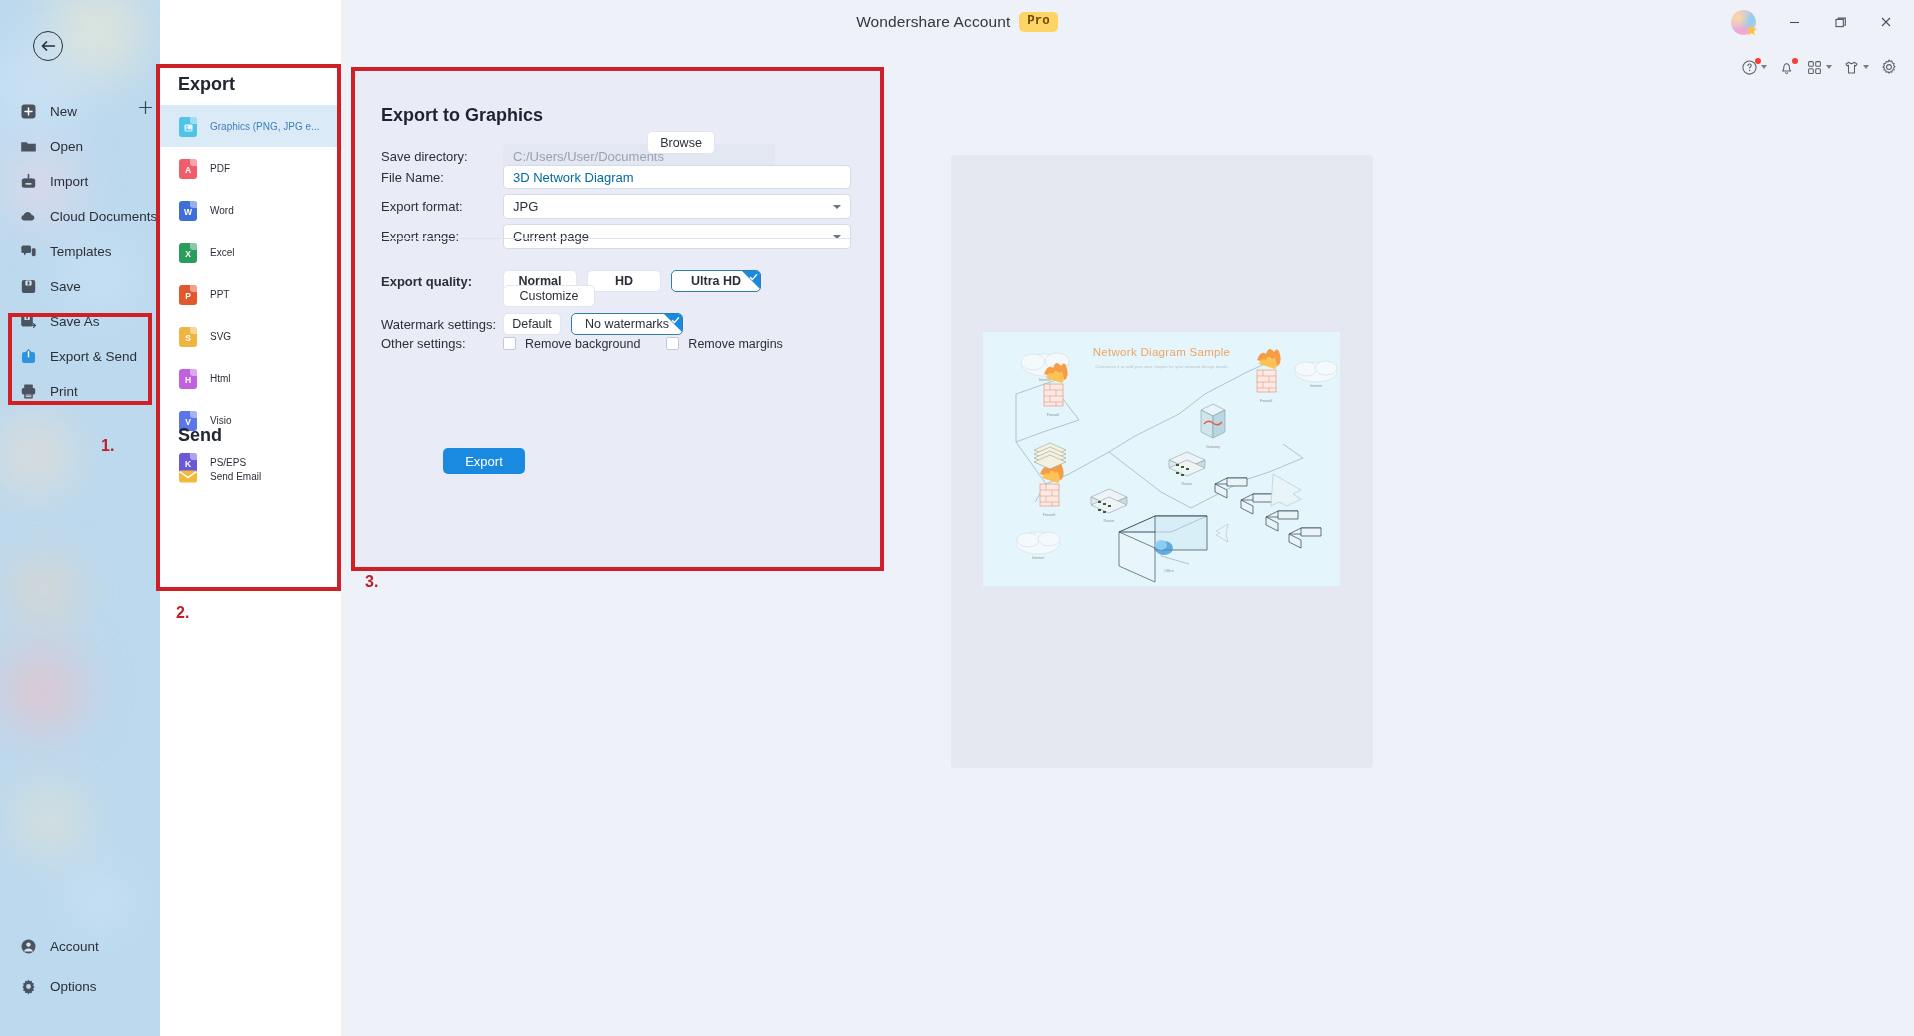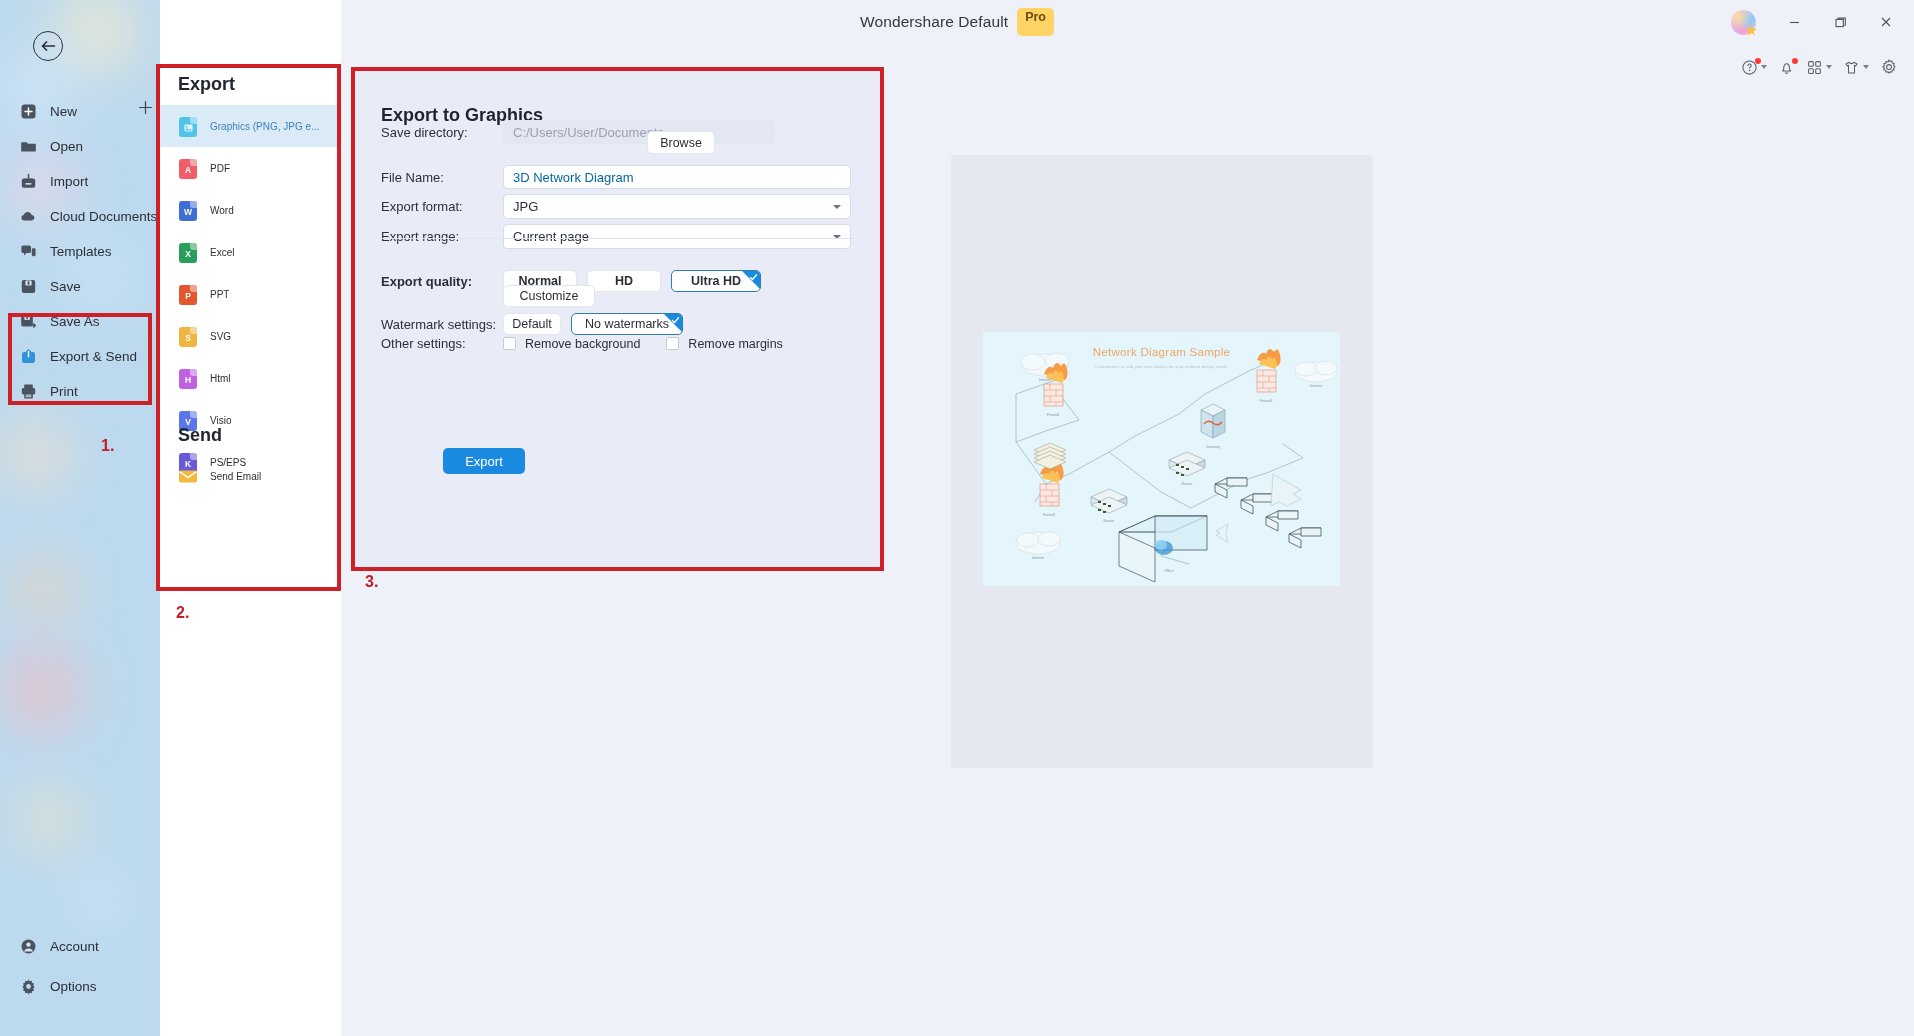--- a/index.html
+++ b/index.html
@@ -11,21 +11,21 @@
     -webkit-font-smoothing: antialiased;
   }
   .app { position:relative; width:1914px; height:1036px; background:#eef1f8; }
 
   
   .topbar { position:absolute; left:0; top:0; width:1914px; height:44px; background:#eef1f8; }
   .titleblock { position:absolute; left:0; top:0; width:1914px; height:44px;
                 display:flex; align-items:center; justify-content:center; gap:9px; }
   .apptitle { font-size:15.5px; color:#33373f; letter-spacing:.1px; }
   .pro-badge { background:#ffd466; color:#6b4d05; font-size:12.5px; font-weight:700;
-               border-radius:5px; padding:2px 8px 12px; line-height:1.15; }
+               border-radius:5px; padding:2px 8px 3px; line-height:1.15;font-family:Liberation Mono, monospace; }
 
   .winctl { position:absolute; right:6px; top:0; height:44px; display:flex; align-items:center; gap:2px; }
   .winbtn { width:44px; height:36px; display:flex; align-items:center; justify-content:center;
             color:#4b5058; }
   .winbtn svg { display:block; }
   .avatar-wrap { width:34px; height:36px; display:flex; align-items:center; justify-content:center;
                  margin-right:10px; position:relative; }
   .avatar { width:25px; height:25px; border-radius:50%;
             background:
               radial-gradient(circle at 30% 30%, #ffd89b 0%, rgba(255,216,155,0) 55%),
@@ -143,21 +143,21 @@
                 font-size:4.4px; }
   .thumb svg { position:absolute; left:0; top:0; }
 </style>
 </head>
 <body>
 
 <div class="app">
 
   <div class="topbar">
     <div class="titleblock">
-      <span class="apptitle">Wondershare Default</span>
+      <span class="apptitle">Wondershare Account</span>
       <span class="pro-badge">Pro</span>
     </div>
 
     <div class="winctl">
       <div class="avatar-wrap">
         <div class="avatar"></div>
       </div>
       <div class="winbtn">
         <svg width="13" height="13" viewBox="0 0 13 13">
             <path d="M2 6.5h9" stroke="#4b5058" stroke-width="1.1" fill="none"></path>
@@ -469,21 +469,21 @@
         </span>
         <span class="elabel">Send Email</span>
       </div>
     </div>
   </div>
 
   <div class="formpanel">
 
     <div class="formtitle">Export to Graphics</div>
 
-    <div class="row" style="top:52px;">
+    <div class="row" style="top:76px;">
       <span class="flabel">Save directory:</span>
       <span class="tinput ghost" style="width:272px;">C:/Users/User/Documents</span>
     </div>
     <div class="btn-light browse">Browse</div>
 
     <div class="row" style="top:97px;">
       <span class="flabel">File Name:</span>
       <span class="tinput" style="width:348px;">3D Network Diagram</span>
     </div>
 

